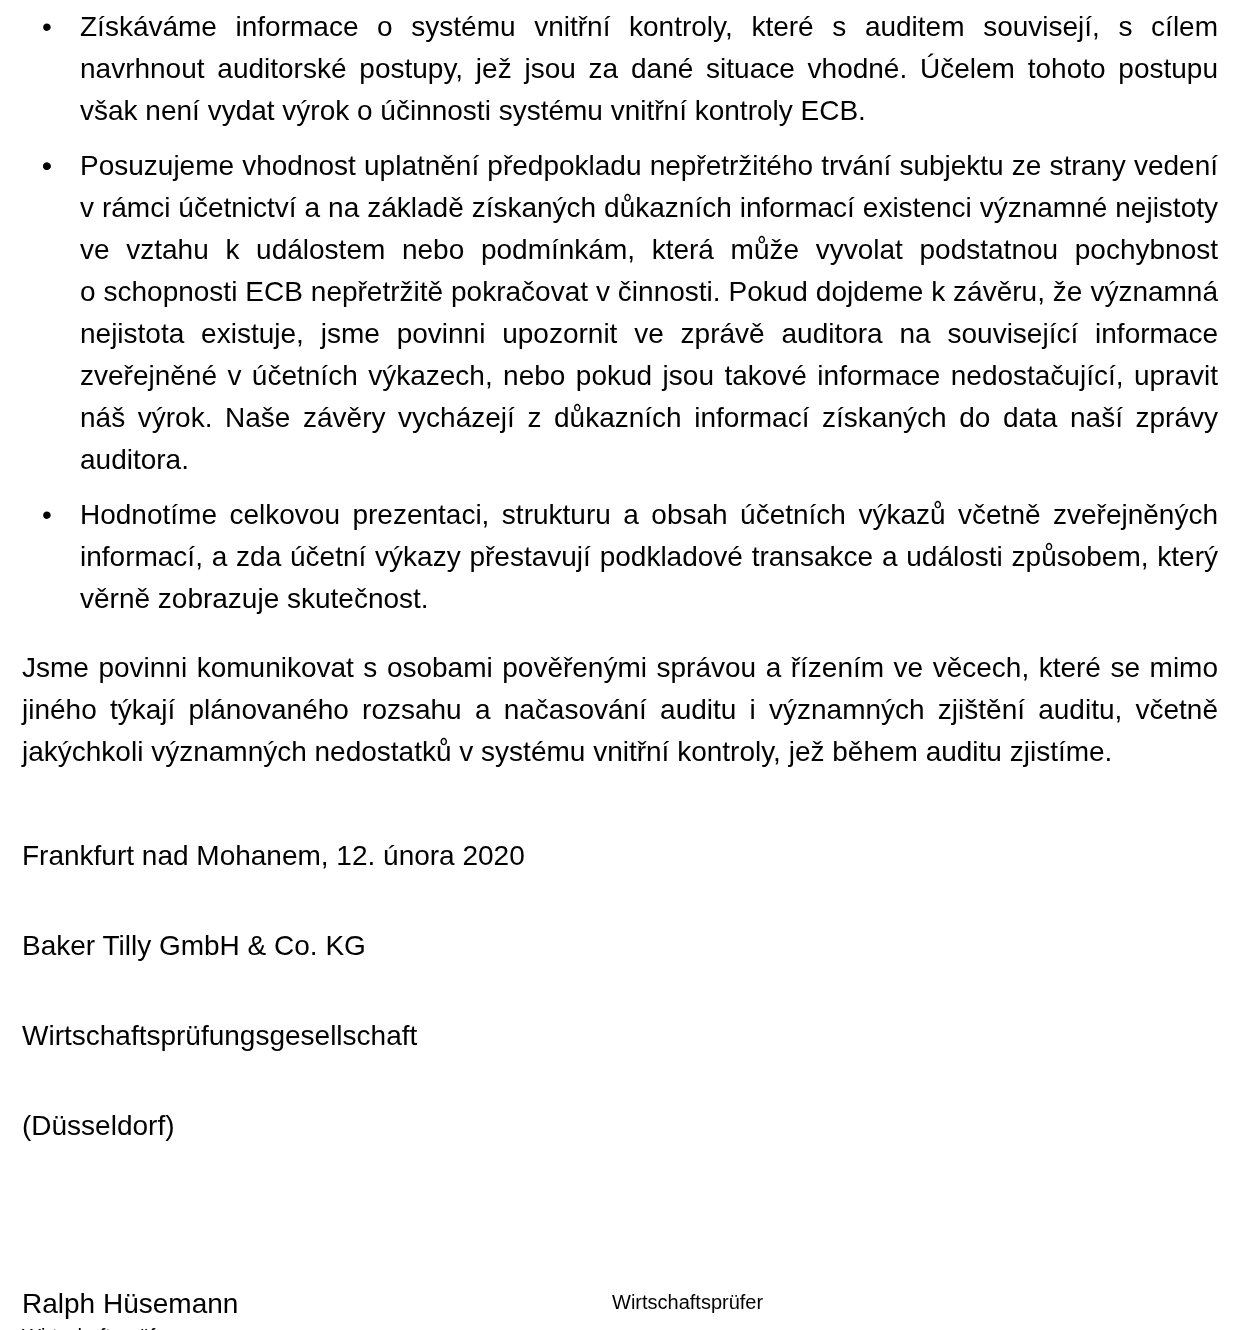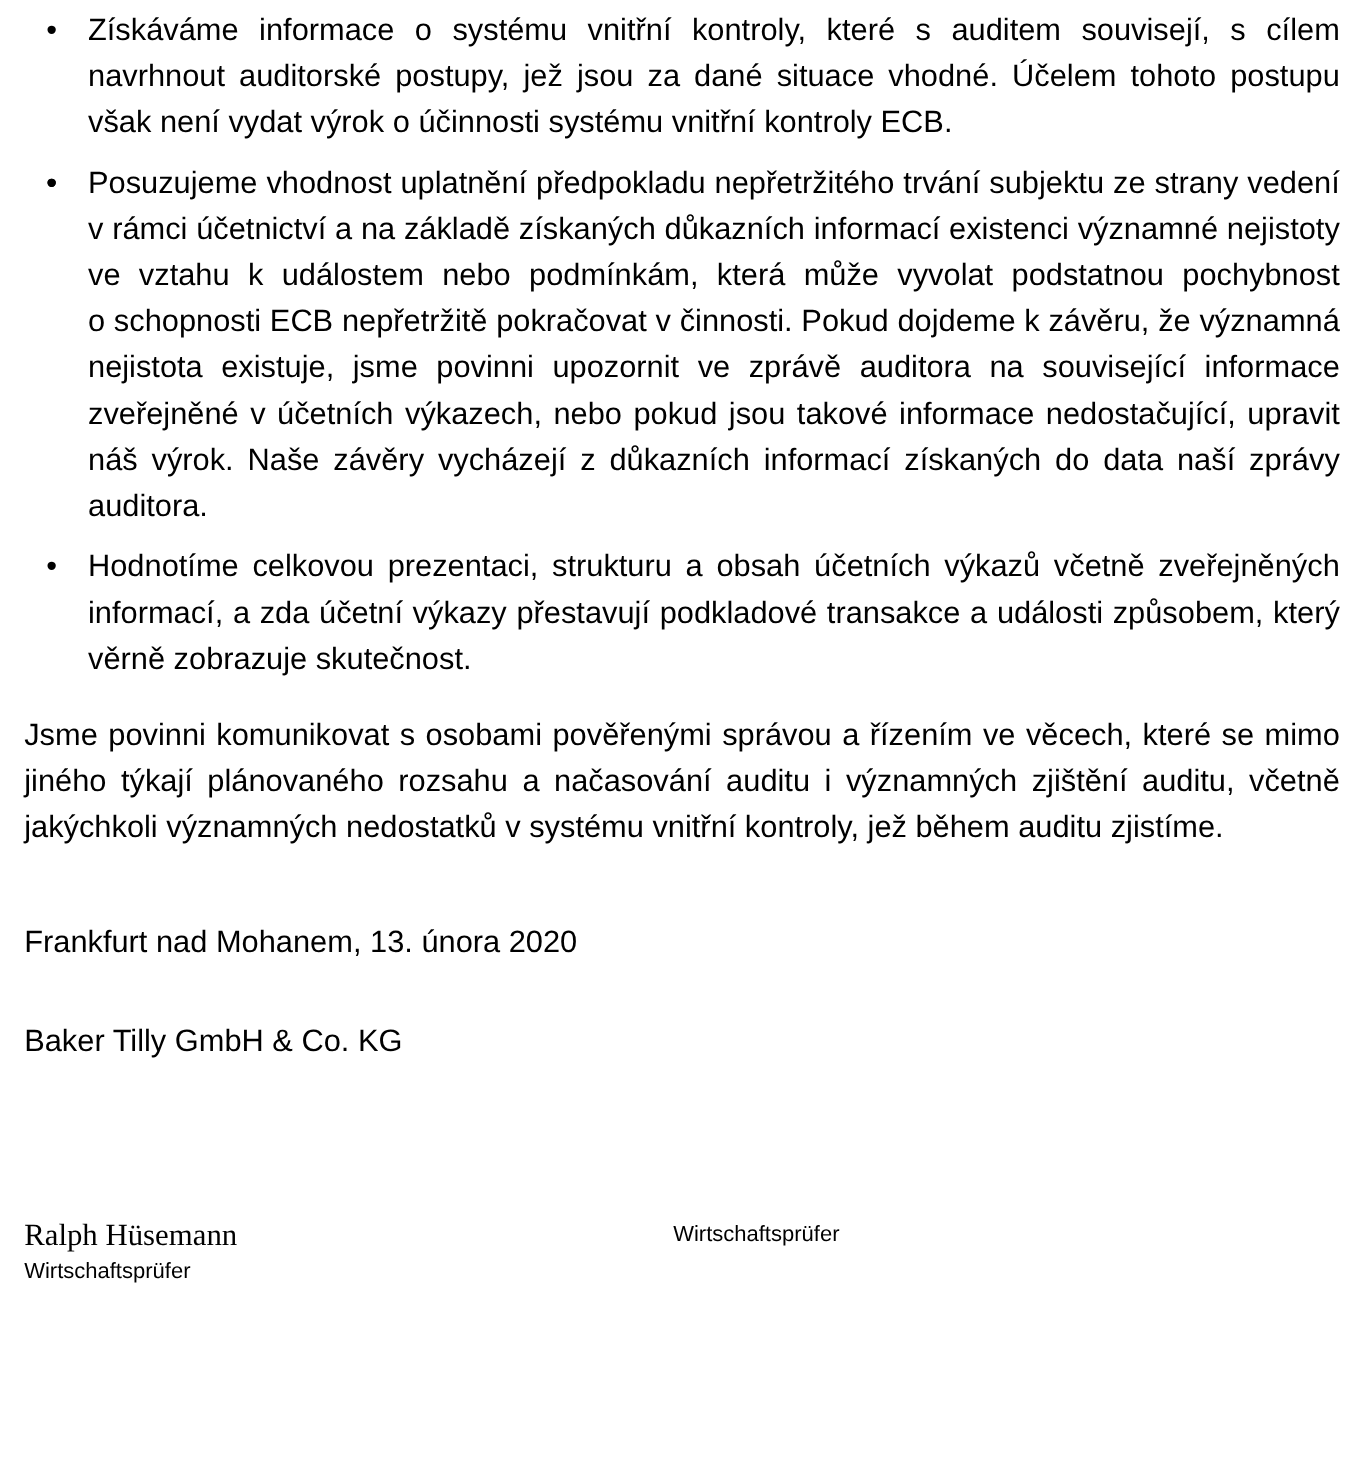--- a/index.html
+++ b/index.html
@@ -59,21 +59,20 @@
   }
   .sig-col {
     width: 590px;
   }
   .sig-col:last-child {
     flex: 1;
   }
   .sig-name {
     font-size: 28px;
     line-height: 34px;
-    font-family: Liberation Serif, serif;
   }
   .sig-title {
     font-size: 20px;
     line-height: 24px;
     margin-top: 3px;
   }
 </style>
 </head>
 <body>
 
@@ -92,24 +91,26 @@
       <span class="bullet-text">Posuzujeme vhodnost uplatnění předpokladu nepřetržitého trvání subjektu ze strany vedení v&nbsp;rámci účetnictví a&nbsp;na základě získaných důkazních informací existenci významné nejistoty ve vztahu k&nbsp;událostem nebo podmínkám, která může vyvolat podstatnou pochybnost o&nbsp;schopnosti ECB nepřetržitě pokračovat v&nbsp;činnosti. Pokud dojdeme k&nbsp;závěru, že významná nejistota existuje, jsme povinni upozornit ve zprávě auditora na související informace zveřejněné v&nbsp;účetních výkazech, nebo pokud jsou takové informace nedostačující, upravit náš výrok. Naše závěry vycházejí z&nbsp;důkazních informací získaných do data naší zprávy auditora.</span>
     </li>
     <li class="bullet-item">
       <span class="marker">•</span>
       <span class="bullet-text">Hodnotíme celkovou prezentaci, strukturu a&nbsp;obsah účetních výkazů včetně zveřejněných informací, a&nbsp;zda účetní výkazy přestavují podkladové transakce a&nbsp;události způsobem, který věrně zobrazuje skutečnost.</span>
     </li>
   </ul>
 
   <p class="closing">Jsme povinni komunikovat s&nbsp;osobami pověřenými správou a&nbsp;řízením ve věcech, které se mimo jiného týkají plánovaného rozsahu a&nbsp;načasování auditu i&nbsp;významných zjištění auditu, včetně jakýchkoli významných nedostatků v&nbsp;systému vnitřní kontroly, jež během auditu zjistíme.</p>
 
-  <p class="dateline">Frankfurt nad Mohanem, 13. února 2020</p>
+  <p class="dateline">Frankfurt nad Mohanem, 12. února 2020</p>
 
   <div class="firm">
     <div>Baker Tilly GmbH &amp; Co. KG</div>
+    <div>Wirtschaftsprüfungsgesellschaft</div>
+    <div>(Düsseldorf)</div>
   </div>
 
   <div class="sig-row">
     <div class="sig-col">
       <div class="sig-name">Ralph Hüsemann</div>
       <div class="sig-title">Wirtschaftsprüfer</div>
     </div>
     <div class="sig-col">
       <div class="sig-title">Wirtschaftsprüfer</div>
     </div>

